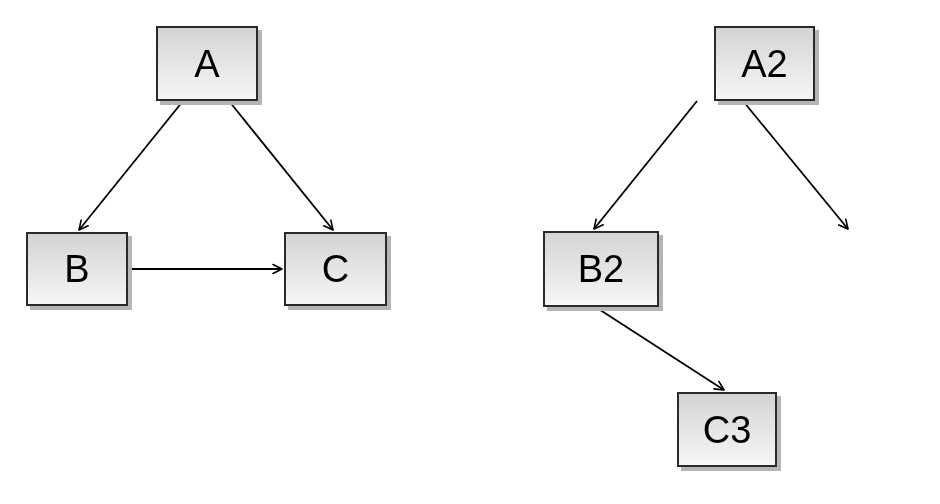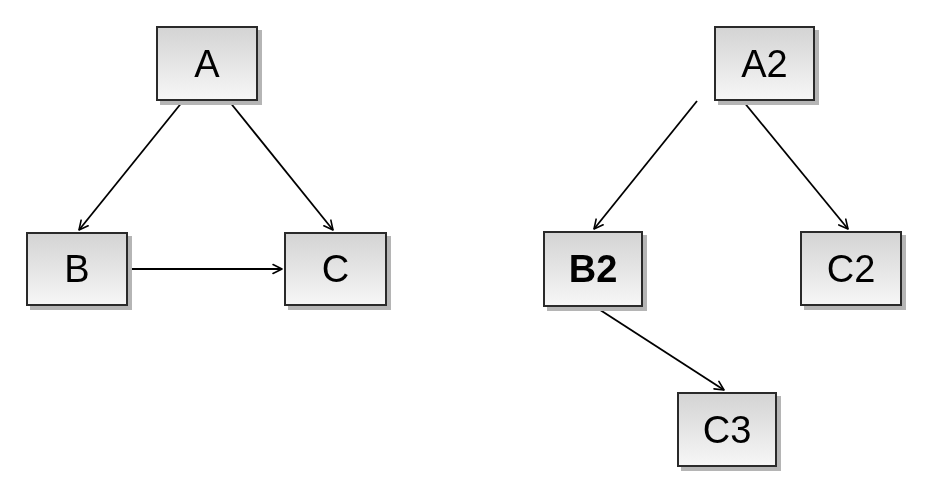--- a/index.html
+++ b/index.html
@@ -76,22 +76,19 @@
     </div>
     <div class="node" style="left: 26px; top: 232px; width: 102px; height: 74px;">
       <span class="label">B</span>
     </div>
     <div class="node" style="left: 284px; top: 232px; width: 103px; height: 74px;">
       <span class="label">C</span>
     </div>
     <div class="node" style="left: 669px; top: 26px; width: 101px; height: 75px; margin-left: 45px;">
       <span class="label">A2</span>
     </div>
-    <div class="node" style="left: 543px; top: 231px; width: 100px; height: 76px; font-weight: bold;">
+    <div class="node" style="left: 543px; top: 231px; width: 116px; height: 76px;">
       <span class="label">B2</span>
-    </div>
-    <div class="node" style="left: 800px; top: 231px; width: 102px; height: 75px;">
-      <span class="label">C2</span>
     </div>
     <div class="node" style="left: 677px; top: 392px; width: 100px; height: 75px;">
       <span class="label">C3</span>
     </div>
   </div>
 
 </body></html>

